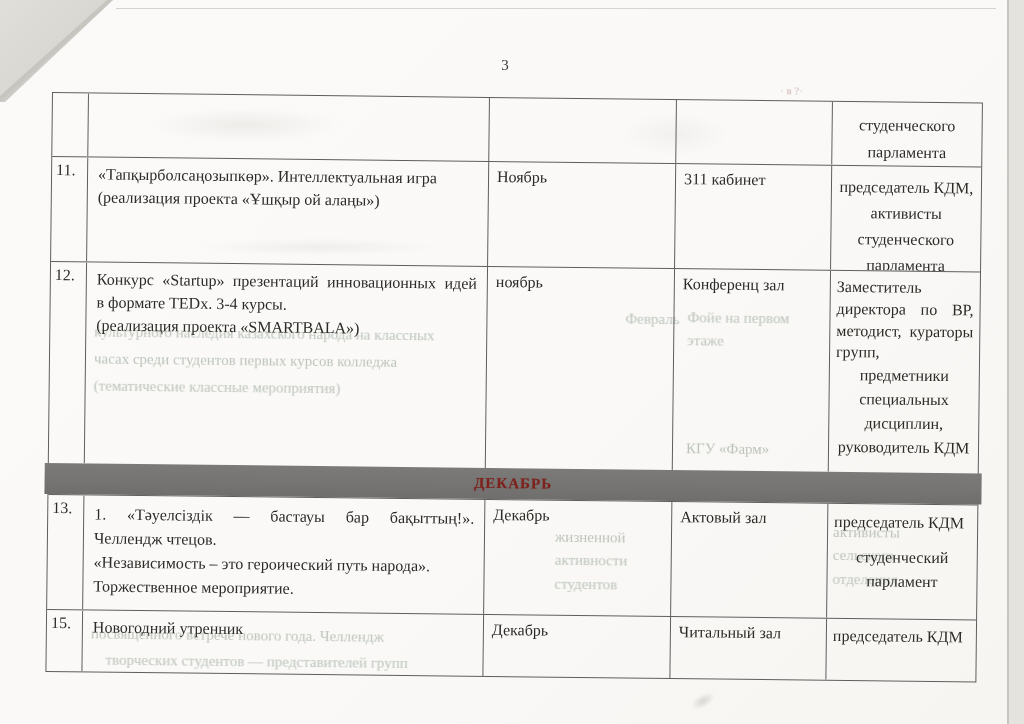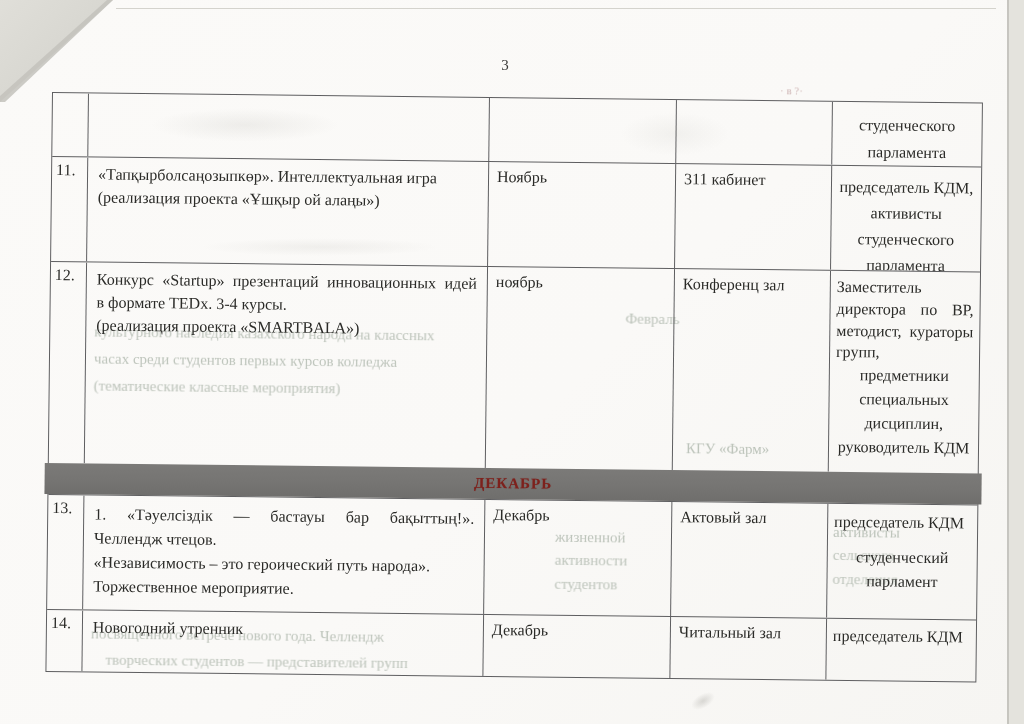--- a/index.html
+++ b/index.html
@@ -115,20 +115,21 @@
   <div class="smudge sm4"></div>
 
   <div class="page-number">3</div>
 
   <div class="rotor">
 
     <div class="ghost" style="left:97px;top:320px;width:372px;">культурного наследия казахского народа на классных</div>
     <div class="ghost" style="left:97px;top:347px;width:372px;">часах среди студентов первых курсов колледжа</div>
     <div class="ghost" style="left:97px;top:374px;width:310px;">(тематические классные мероприятия)</div>
     <div class="ghost" style="left:628px;top:301px;width:95px;">Февраль</div>
+    <div class="ghost" style="left:690px;top:299px;width:122px;">Фойе на первом этаже</div>
     <div class="ghost" style="left:560px;top:520px;width:118px;">жизненной активности студентов</div>
     <div class="ghost" style="left:838px;top:512px;width:128px;">активисты сельского отделения</div>
     <div class="ghost" style="left:690px;top:430px;width:122px;">КГУ «Фарм»</div>
     <div class="ghost" style="left:97px;top:622px;width:380px;">посвященного встрече нового года. Челлендж</div>
     <div class="ghost" style="left:112px;top:648px;width:360px;">творческих студентов — представителей групп</div>
     <div class="ghost red" style="left:780px;top:74px;width:120px;">· в ?·</div>
 
     <div class="tbl">
 
       <div class="trow r-carry">
@@ -179,21 +180,21 @@
         </div>
         <div class="cell month-cell">Декабрь</div>
         <div class="cell place-cell">Актовый зал</div>
         <div class="cell resp-cell">
           <div class="resp-left">председатель КДМ</div>
           <div class="resp-center">студенческий парламент</div>
         </div>
       </div>
 
       <div class="trow r-14">
-        <div class="cell num-cell">14.</div>
+        <div class="cell num-cell">15.</div>
         <div class="cell event-cell">
           <div>Новогодний утренник</div>
         </div>
         <div class="cell month-cell">Декабрь</div>
         <div class="cell place-cell">Читальный зал</div>
         <div class="cell resp-cell">
           <div class="resp-left">председатель КДМ</div>
         </div>
       </div>
 

